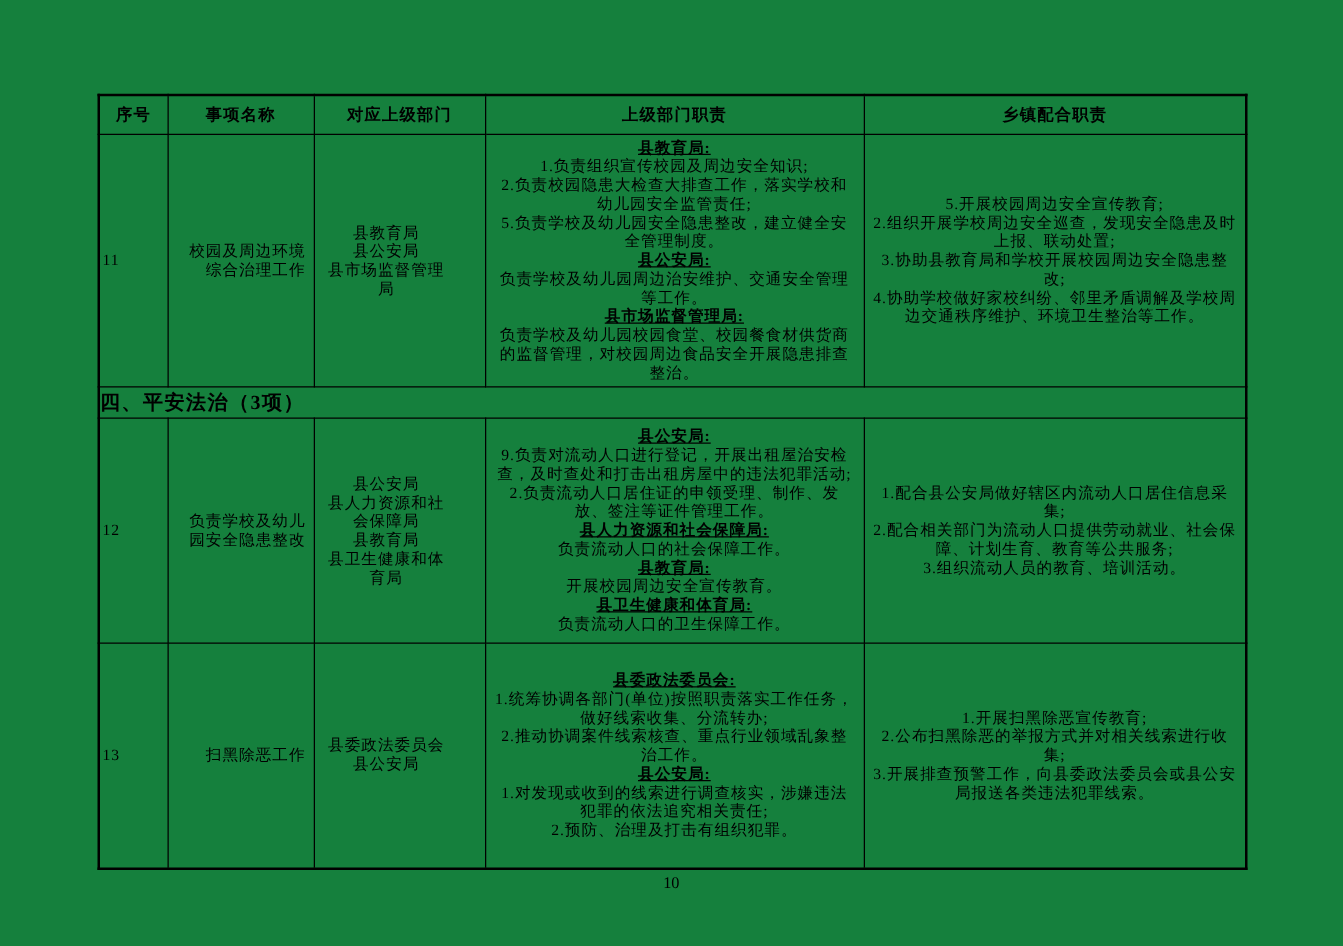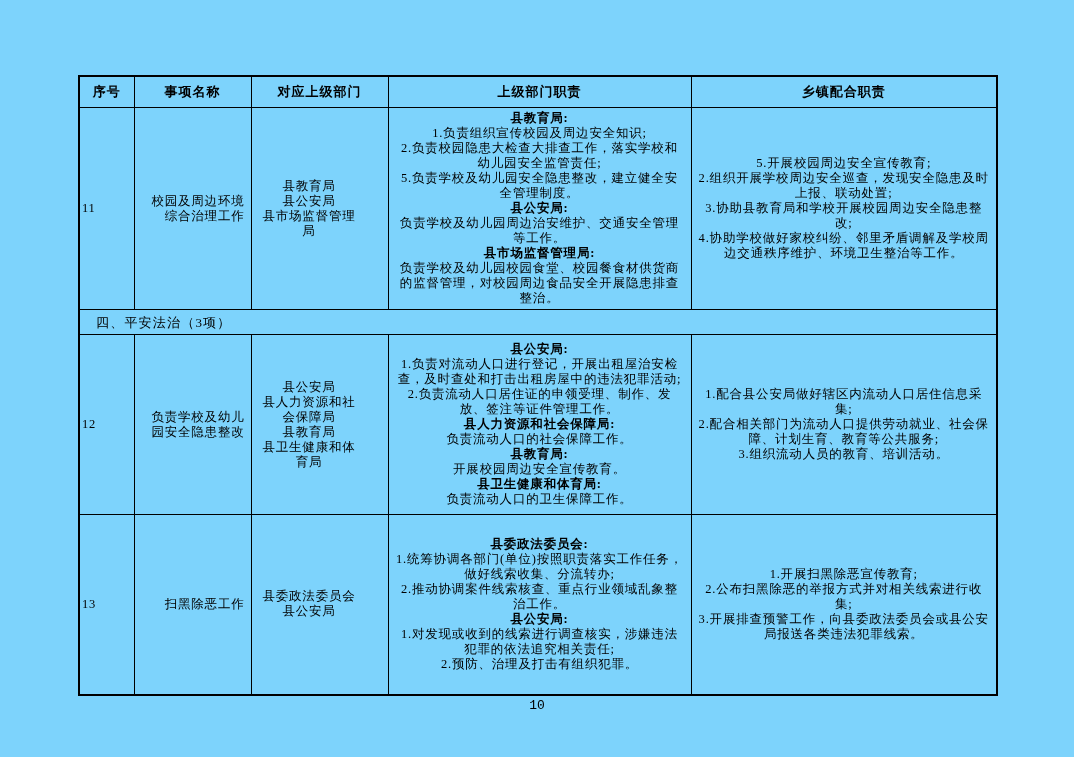--- a/index.html
+++ b/index.html
@@ -4,21 +4,21 @@
 <style>
   html, body {
     margin: 0;
     padding: 0;
     background: #ffffff;
   }
   .page {
     position: relative;
     width: 1074px;
     height: 757px;
-    background: #7dd3fc;
+    background: #15803d;
     font-family: "Liberation Serif", "DejaVu Serif", serif;
     color: #000000;
     overflow: hidden;
   }
   table.resp-table {
     position: absolute;
     left: 78px;
     top: 75px;
     width: 918px;
     border-collapse: collapse;
@@ -56,36 +56,36 @@
   }
   td.dept-cell {
     padding: 2px 28px 2px 7px;
     text-align: left;
   }
   td.duty-cell {
     padding: 3px 6px;
     text-align: justify;
   }
   td.section-cell {
-    font-weight: normal;
-    font-size: 13px;
-    padding: 2px 16px;
+    font-weight: bold;
+    font-size: 16px;
+    padding: 2px 0;
     letter-spacing: 1.2px;
     text-align: left;
   }
   .duty-line { margin: 0; text-align: center; }
-  .bold { font-weight: bold; }
+  .bold { font-weight: bold; text-decoration: underline; }
   .page-number {
     position: absolute;
     top: 698px;
     left: 0;
     width: 1074px;
     text-align: center;
     font-size: 13px;
-    font-family: Liberation Mono, monospace;
+    font-family: Liberation Serif, serif;
   }
 </style>
 </head>
 <body>
 
 <div class="page">
   <table class="resp-table">
     <colgroup>
       <col style="width:55px">
       <col style="width:117px">
@@ -135,21 +135,21 @@
           <td class="no-cell">12</td>
           <td class="name-cell">负责学校及幼儿园安全隐患整改</td>
           <td class="dept-cell">
             <div class="duty-line">县公安局</div>
             <div class="duty-line">县人力资源和社会保障局</div>
             <div class="duty-line">县教育局</div>
             <div class="duty-line">县卫生健康和体育局</div>
           </td>
           <td class="duty-cell">
             <div class="duty-line bold">县公安局:</div>
-            <div class="duty-line">1.负责对流动人口进行登记，开展出租屋治安检查，及时查处和打击出租房屋中的违法犯罪活动;</div>
+            <div class="duty-line">9.负责对流动人口进行登记，开展出租屋治安检查，及时查处和打击出租房屋中的违法犯罪活动;</div>
             <div class="duty-line">2.负责流动人口居住证的申领受理、制作、发放、签注等证件管理工作。</div>
             <div class="duty-line bold">县人力资源和社会保障局:</div>
             <div class="duty-line">负责流动人口的社会保障工作。</div>
             <div class="duty-line bold">县教育局:</div>
             <div class="duty-line">开展校园周边安全宣传教育。</div>
             <div class="duty-line bold">县卫生健康和体育局:</div>
             <div class="duty-line">负责流动人口的卫生保障工作。</div>
           </td>
           <td class="duty-cell">
             <div class="duty-line">1.配合县公安局做好辖区内流动人口居住信息采集;</div>

